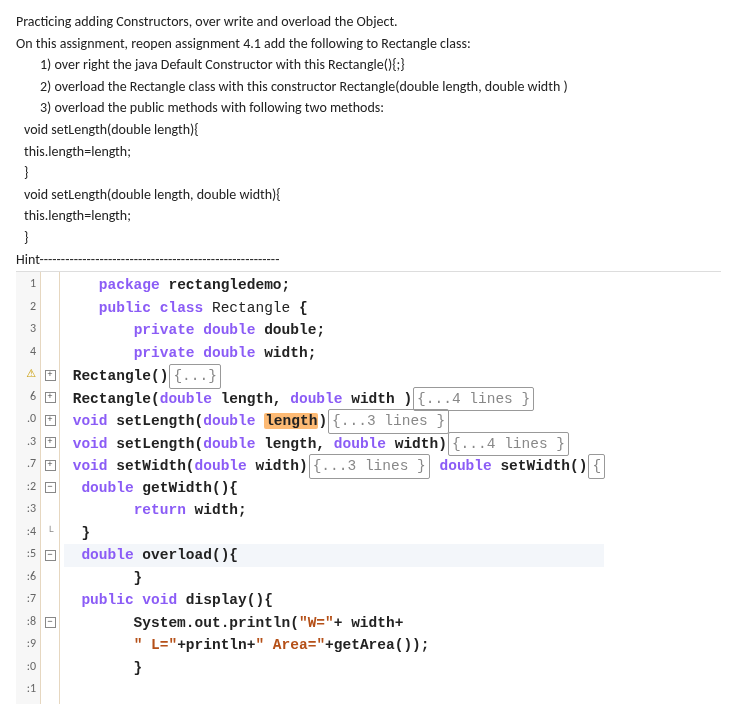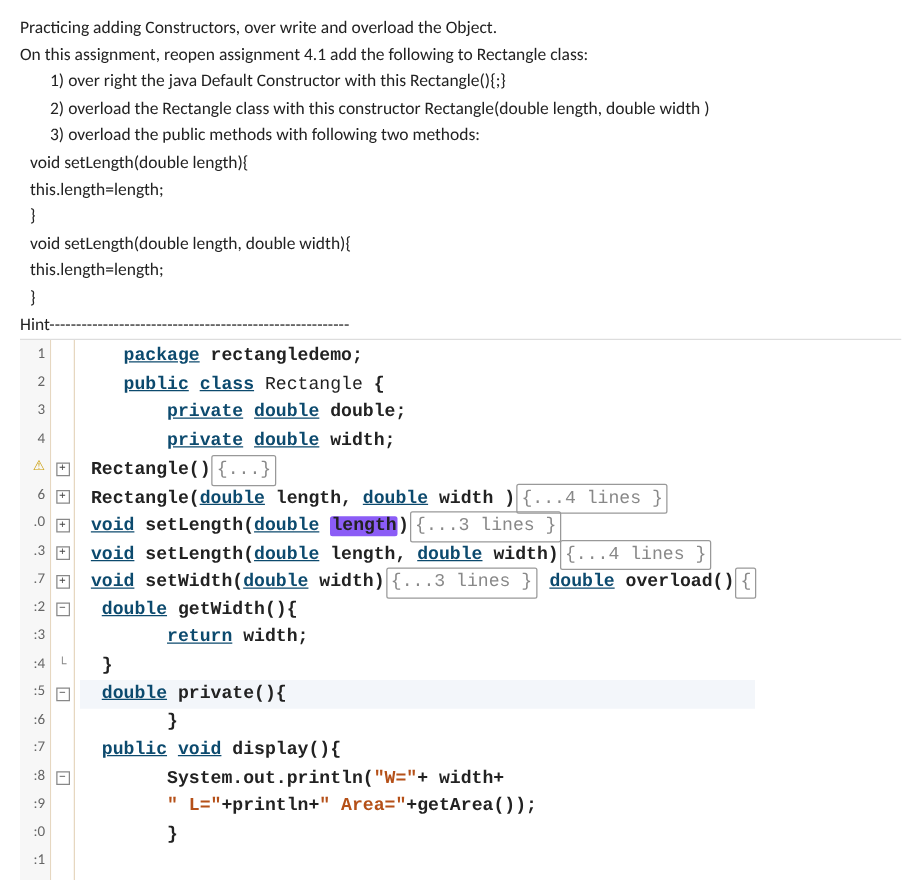--- a/index.html
+++ b/index.html
@@ -75,23 +75,23 @@
       line-height: 9px;
       text-align: center;
       color: #444;
     }
     .codecol {
       padding: 2px 4px;
     }
     .codecol .cl { height: 22.5px; white-space: pre; }
 
     .hl-line { background: #f3f6fa; display: inline-block; min-width: 540px; }
-    .hl-word { background: #8b5cf6; border-radius: 2px; padding: 0 1px; }
-
-    .kw { color: #0c4a6e; text-decoration: underline; }
+    .hl-word { background: #fdba74; border-radius: 2px; padding: 0 1px; }
+
+    .kw { color: #8b5cf6; }
     .str { color: #b55018; }
     .foldframe {
       border: 1px solid #999;
       color: #888;
       font-weight: normal;
       padding: 0 3px;
       border-radius: 2px;
       display: inline-block;
       margin: 0 1px;
     }
@@ -183,25 +183,25 @@
 
   <div class="codecol">
     <div class="cl"><span>    </span><span class="kw">package</span><span> rectangledemo;</span></div>
     <div class="cl"><span>    </span><span class="kw">public</span><span> </span><span class="kw">class</span><span> </span><b>Rectangle</b><span> {</span></div>
     <div class="cl"><span>        </span><span class="kw">private</span><span> </span><span class="kw">double</span><span> double;</span></div>
     <div class="cl"><span>        </span><span class="kw">private</span><span> </span><span class="kw">double</span><span> width;</span></div>
     <div class="cl"><span> Rectangle()</span><span class="foldframe">{...}</span></div>
     <div class="cl"><span> Rectangle(</span><span class="kw">double</span><span> length, </span><span class="kw">double</span><span> width )</span><span class="foldframe">{...4 lines }</span></div>
     <div class="cl"><span> </span><span class="kw">void</span><span> setLength(</span><span class="kw">double</span><span> </span><span class="hl-word">length</span><span>)</span><span class="foldframe">{...3 lines }</span></div>
     <div class="cl"><span> </span><span class="kw">void</span><span> setLength(</span><span class="kw">double</span><span> length, </span><span class="kw">double</span><span> width)</span><span class="foldframe">{...4 lines }</span></div>
-    <div class="cl"><span> </span><span class="kw">void</span><span> setWidth(</span><span class="kw">double</span><span> width)</span><span class="foldframe">{...3 lines }</span><span> </span><span class="kw">double</span><span> overload()</span><span class="foldframe">{</span></div>
+    <div class="cl"><span> </span><span class="kw">void</span><span> setWidth(</span><span class="kw">double</span><span> width)</span><span class="foldframe">{...3 lines }</span><span> </span><span class="kw">double</span><span> setWidth()</span><span class="foldframe">{</span></div>
     <div class="cl"><span>  </span><span class="kw">double</span><span> getWidth(){</span></div>
     <div class="cl"><span>        </span><span class="kw">return</span><span> width;</span></div>
     <div class="cl"><span>  }</span></div>
-    <div class="cl"><span class="hl-line"><span>  </span><span class="kw">double</span><span> private(){</span></span></div>
+    <div class="cl"><span class="hl-line"><span>  </span><span class="kw">double</span><span> overload(){</span></span></div>
     <div class="cl"><span>        }</span></div>
     <div class="cl"><span>  </span><span class="kw">public</span><span> </span><span class="kw">void</span><span> display(){</span></div>
     <div class="cl"><span>        System.out.println(</span><span class="str">"W="</span><span>+ width+</span></div>
     <div class="cl"><span>        </span><span class="str">" L="</span><span>+println+</span><span class="str">" Area="</span><span>+getArea());</span></div>
     <div class="cl"><span>        }</span></div>
 
   </div>
 </div>
 
 </body></html>

